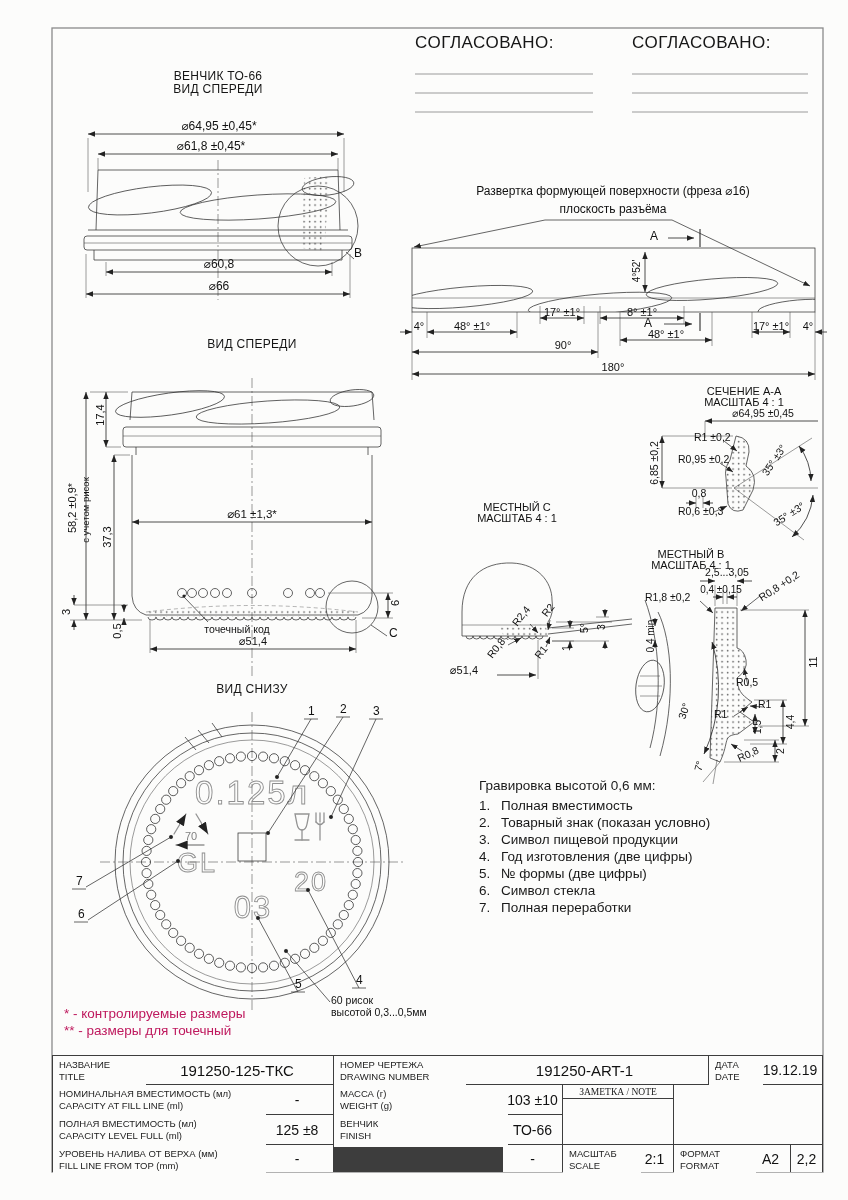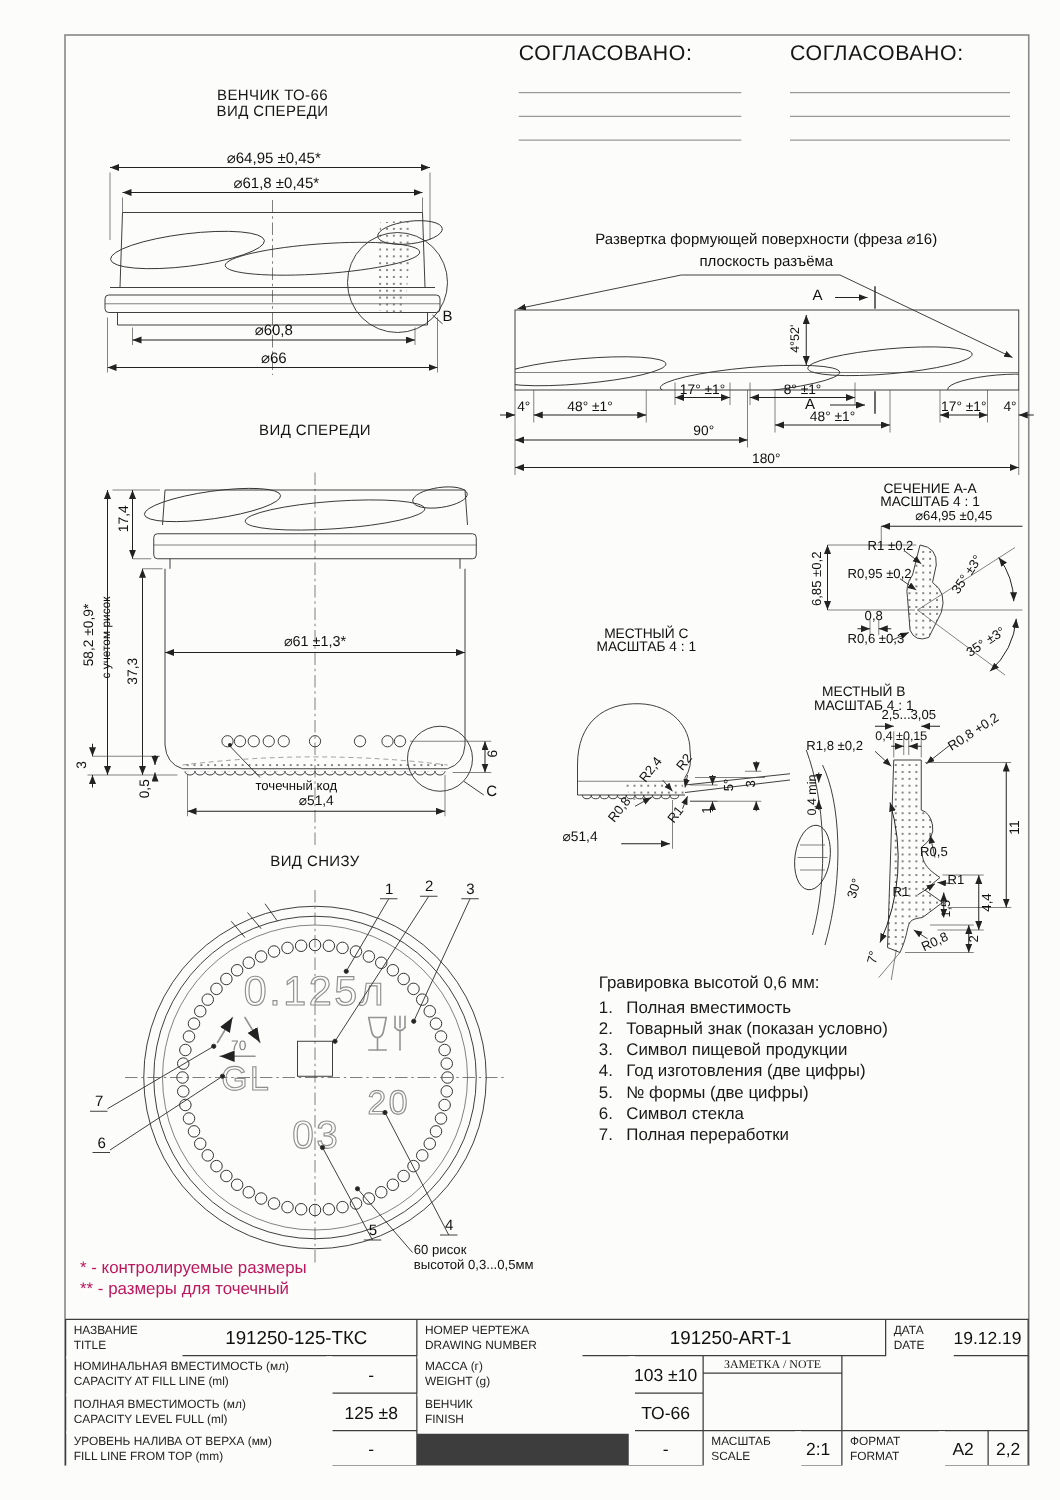--- a/index.html
+++ b/index.html
@@ -403,21 +403,21 @@
     </g>
   </g>
 </svg>
 
 <div class="appr" style="left:415px;top:33px">СОГЛАСОВАНО:</div>
 <div class="appr" style="left:632px;top:33px">СОГЛАСОВАНО:</div>
 
 <div class="lb cc vtitle" style="left:218px;top:70px">ВЕНЧИК ТО-66</div>
 <div class="lb cc vtitle" style="left:218px;top:83px">ВИД СПЕРЕДИ</div>
 <div class="lb cc t12" style="left:219px;top:120px">⌀64,95 ±0,45*</div>
-<div class="lb cc t12" style="left:221px;top:140px">⌀61,8 ±0,45*</div>
+<div class="lb cc t12" style="left:211px;top:140px">⌀61,8 ±0,45*</div>
 <div class="lb cc t12" style="left:219px;top:258px">⌀60,8</div>
 <div class="lb cc t12" style="left:219px;top:280px">⌀66</div>
 <div class="lb t12" style="left:354px;top:247px">B</div>
 
 <div class="lb cc t12" style="left:613px;top:185px">Развертка формующей поверхности (фреза ⌀16)</div>
 <div class="lb cc t12" style="left:613px;top:203px">плоскость разъёма</div>
 <div class="lb t12" style="left:650px;top:230px">А</div>
 <div class="lb t12" style="left:644px;top:317px">А</div>
 <div class="lb vv t10" style="left:637px;top:271px">4°52'</div>
 <div class="lb cc" style="left:419px;top:321px">4°</div>

